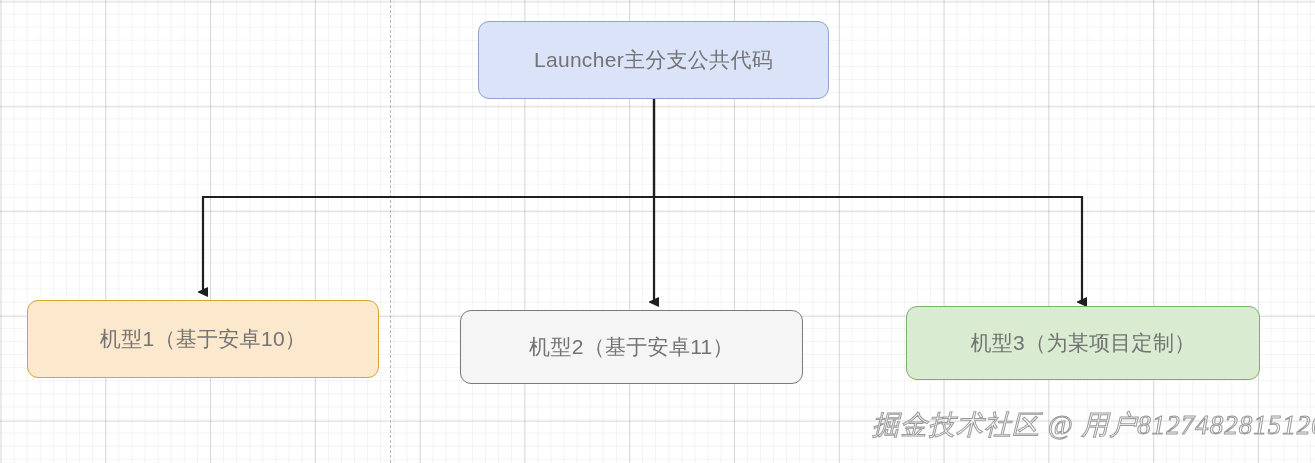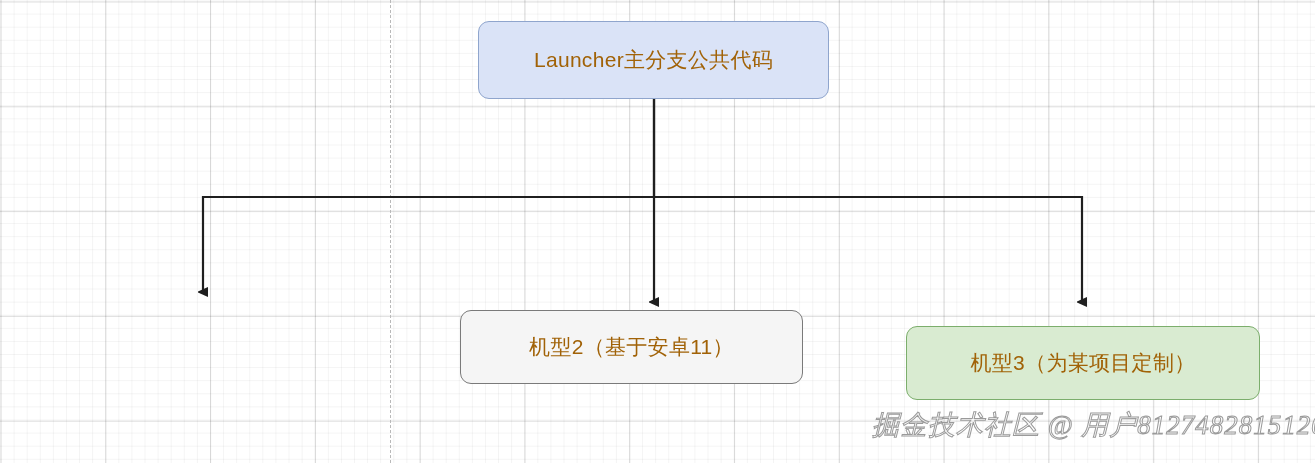--- a/index.html
+++ b/index.html
@@ -50,21 +50,21 @@
     border-width: 1.6px;
     border-style: solid;
     display: flex;
     align-items: center;
     justify-content: center;
     text-align: center;
   }
   .node-label {
     font-size: 21px;
     line-height: 1.25;
-    color: #a16207;
+    color: #737373;
     letter-spacing: 0.3px;
     white-space: nowrap;
   }
   #node-root {
     left: 478px;
     top: 21px;
     width: 351px;
     height: 78px;
     background: #dae3f7;
     border-color: #8fa5cd;
@@ -80,21 +80,21 @@
   #node-model-2 {
     left: 460px;
     top: 310px;
     width: 343px;
     height: 74px;
     background: #f5f5f5;
     border-color: #7a7a7a;
   }
   #node-model-3 {
     left: 906px;
-    top: 326px;
+    top: 306px;
     width: 354px;
     height: 74px;
     background: #d9ebd1;
     border-color: #7cae6c;
   }
   #watermark {
     position: absolute;
     left: 872px;
     top: 412px;
     font-size: 27px;
@@ -126,20 +126,23 @@
 
     <path d="M 654 99 L 654 302" fill="none" stroke="#1f1f1f" stroke-width="2.2" marker-end="url(#arrowhead)"></path>
 
     <path d="M 654 197 L 1082 197 L 1082 302" fill="none" stroke="#1f1f1f" stroke-width="2.2" marker-end="url(#arrowhead)"></path>
   </svg>
 
   <div class="node" id="node-root">
     <span class="node-label">Launcher主分支公共代码</span>
   </div>
 
+  <div class="node" id="node-model-1">
+    <span class="node-label">机型1（基于安卓10）</span>
+  </div>
 
   <div class="node" id="node-model-2">
     <span class="node-label">机型2（基于安卓11）</span>
   </div>
 
   <div class="node" id="node-model-3">
     <span class="node-label">机型3（为某项目定制）</span>
   </div>
 
   <div id="watermark">掘金技术社区 @ 用户8127482815120</div>

